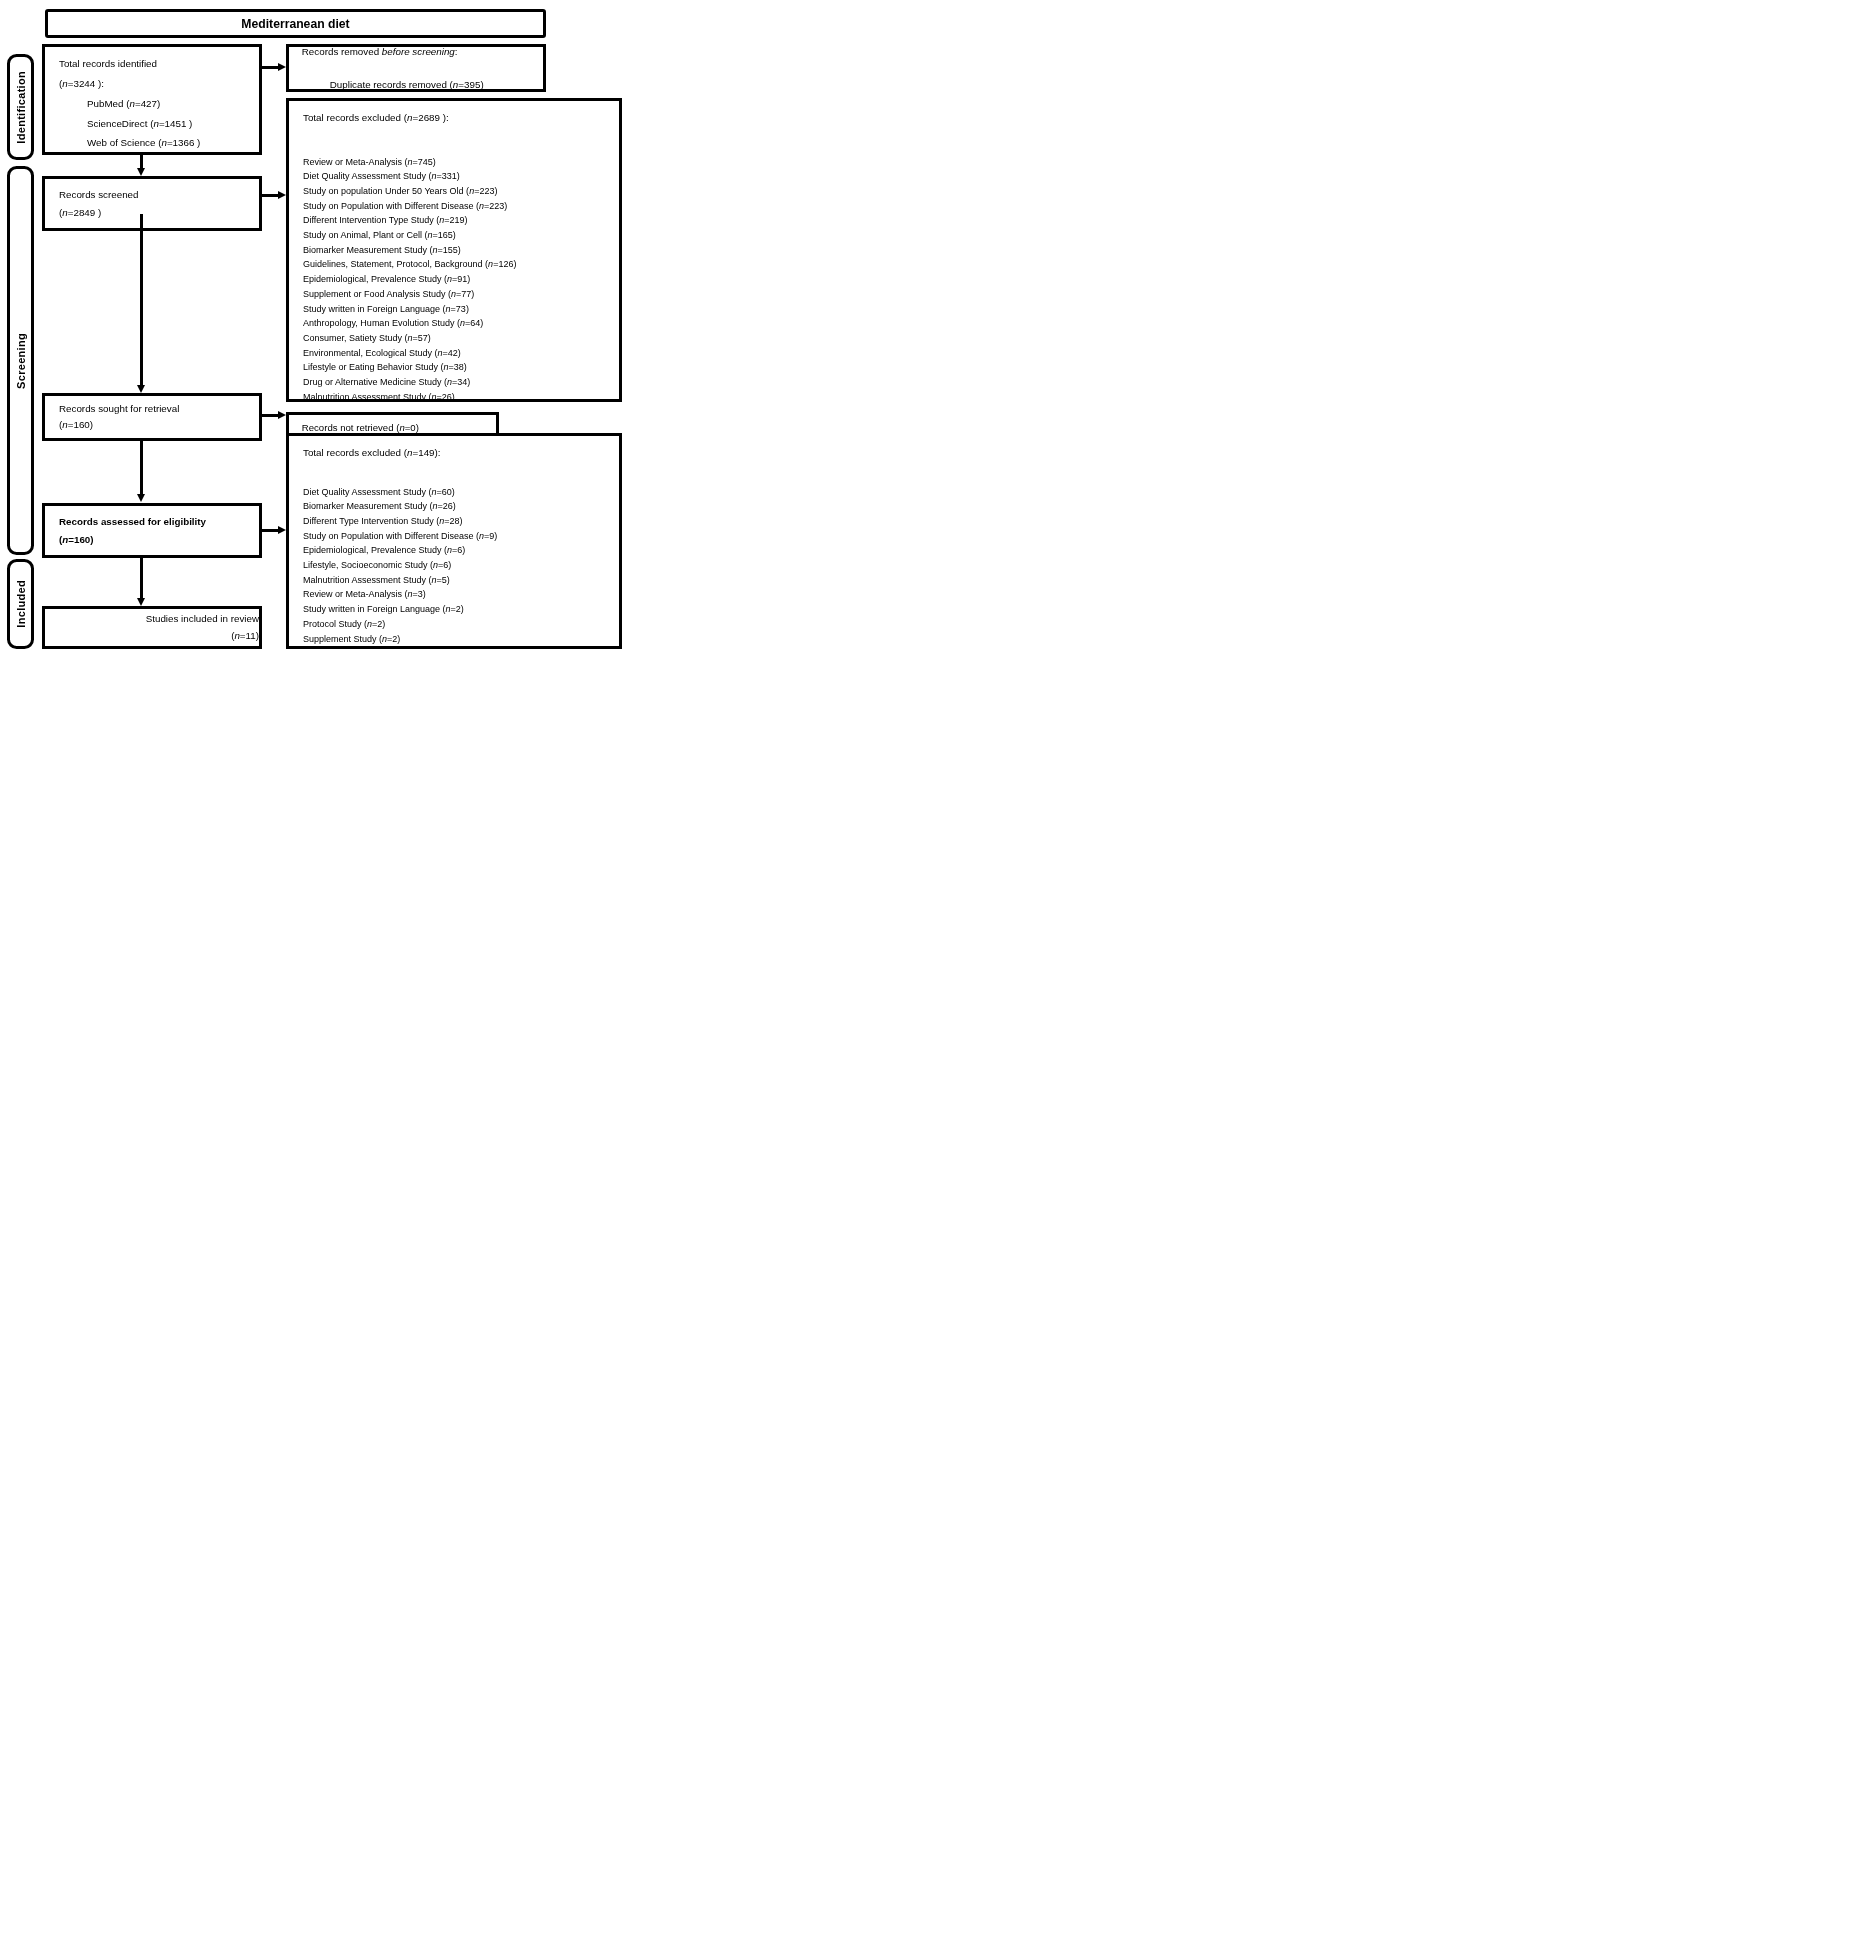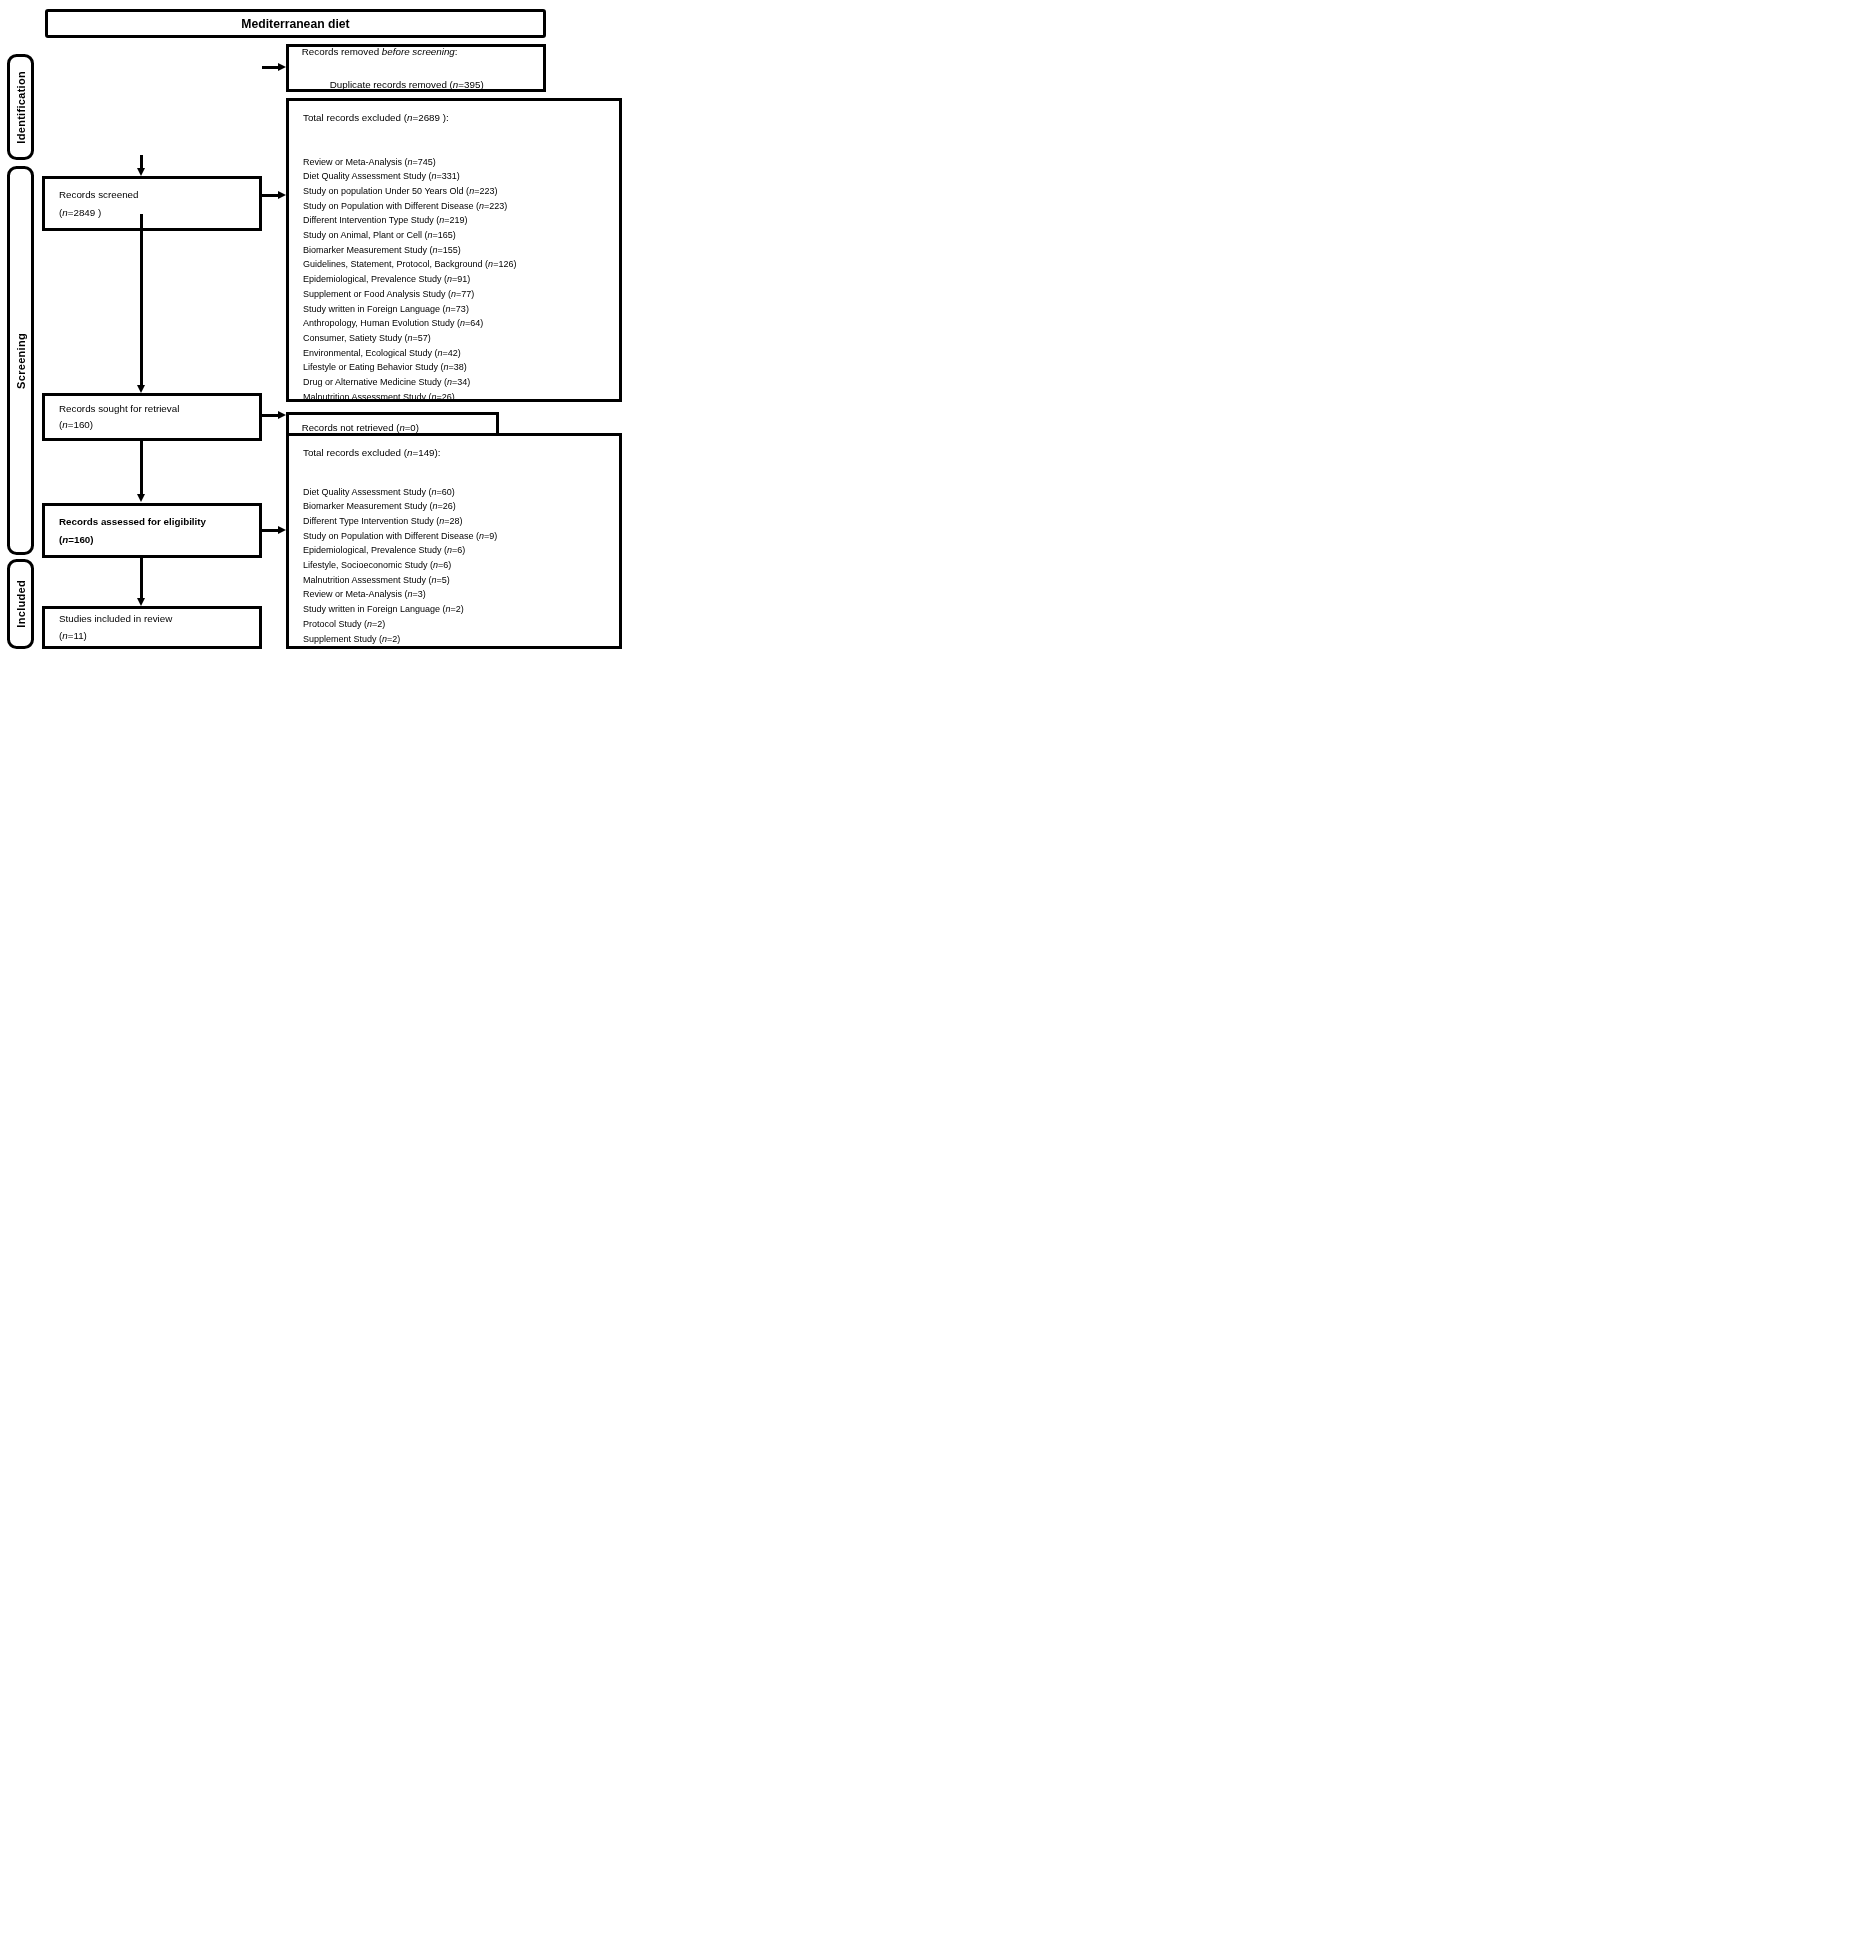--- a/index.html
+++ b/index.html
@@ -50,37 +50,44 @@
   <div class="stage" style="left:7.4px;top:54px;width:26.6px;height:106px;">
     <span class="v">Identification</span>
   </div>
   <div class="stage" style="left:7.4px;top:166px;width:26.6px;height:389px;">
     <span class="v">Screening</span>
   </div>
   <div class="stage" style="left:7.4px;top:559px;width:26.6px;height:90px;">
     <span class="v">Included</span>
   </div>
 
+  <div class="box flow box-a" style="left:42px;top:44px;width:220px;height:111px;">
+      <div class="bline">Total records identified</div>
+      <div class="bline">(<i>n</i>=3244 ):</div>
+      <div class="bline indent">PubMed (<i>n</i>=427)</div>
+      <div class="bline indent">ScienceDirect (<i>n</i>=1451 )</div>
+      <div class="bline indent">Web of Science (<i>n</i>=1366 )</div>
+    </div>
 
   <div class="box flow center-v box-b" style="left:42px;top:176px;width:220px;height:55px;">
       <div class="bline">Records screened</div>
       <div class="bline">(<i>n</i>=2849 )</div>
     </div>
 
   <div class="box flow center-v box-c" style="left:42px;top:393px;width:220px;height:48px;">
       <div class="bline">Records sought for retrieval</div>
       <div class="bline">(<i>n</i>=160)</div>
     </div>
 
   <div class="box flow center-v box-d" style="left:42px;top:503px;width:220px;height:55px;font-weight:bold;">
       <div class="bline">Records assessed for eligibility</div>
       <div class="bline">(<i>n</i>=160)</div>
     </div>
 
-  <div class="box flow center-v box-e" style="left:42px;top:606px;width:220px;height:43px;">
+  <div class="box flow center-v box-e" style="left:42px;top:606px;width:220px;height:43px;text-align:right;">
       <div class="bline">Studies included in review</div>
       <div class="bline">(<i>n</i>=11)</div>
     </div>
 
   <div class="box flow center-v box-r1" style="left:286px;top:44px;width:260px;height:48px;gap:16px;">
       <div class="bline">Records removed <i>before screening</i>:</div>
       <div class="bline indent">Duplicate records removed (<i>n</i>=395)</div>
     </div>
 
   <div class="box listbox box-r2" style="left:286px;top:98px;width:336px;height:304px;">

